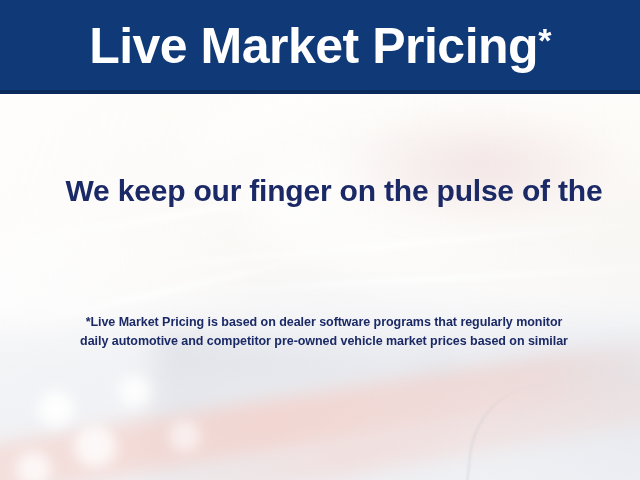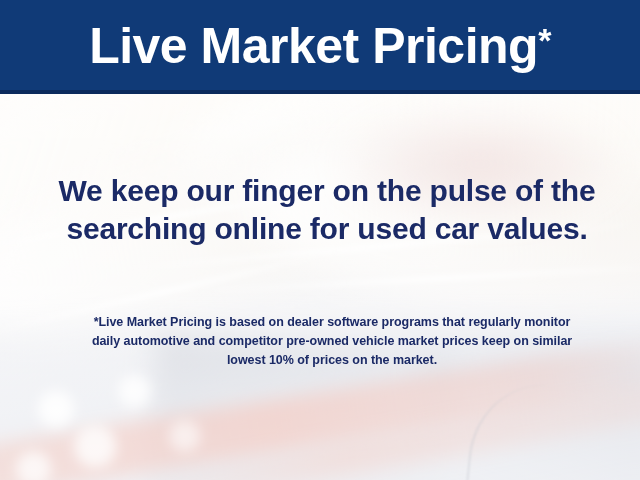--- a/index.html
+++ b/index.html
@@ -218,35 +218,35 @@
   .content {
     position: absolute;
     left: 0;
     top: 94px;
     width: 640px;
     height: 386px;
   }
 
   .headline {
     position: absolute;
-    left: 27px;
+    left: 34px;
     top: 78px;
     width: 600px;
     text-align: center;
     color: #1b2a66;
     font-size: 30px;
     font-weight: bold;
     line-height: 38px;
     letter-spacing: -0.2px;
   }
   .headline div { white-space: nowrap; }
 
   .disclaimer {
     position: absolute;
-    left: 40px;
+    left: 32px;
     top: 219px;
     width: 584px;
     text-align: center;
     color: #1b2a66;
     font-size: 12.5px;
     font-weight: bold;
     line-height: 19px;
     letter-spacing: -0.05px;
   }
   .disclaimer div { white-space: nowrap; }
@@ -278,24 +278,22 @@
   </div>
 
   <div class="banner">
     <h1 class="banner-title"><span>Live Market Pricing</span><span class="star">*</span></h1>
   </div>
 
   <div class="content">
 
     <div class="headline">
       <div>We keep our finger on the pulse of the</div>
-      <div>searching online for used car values.</div>
     </div>
 
     <div class="disclaimer">
       <div>*Live Market Pricing is based on dealer software programs that regularly monitor</div>
-      <div>daily automotive and competitor pre-owned vehicle market prices keep on similar</div>
-      <div>lowest 10% of prices on the market.</div>
+      <div>daily automotive and competitor pre-owned vehicle market prices based on similar</div>
     </div>
 
   </div>
 
 </div>
 
 </body></html>

